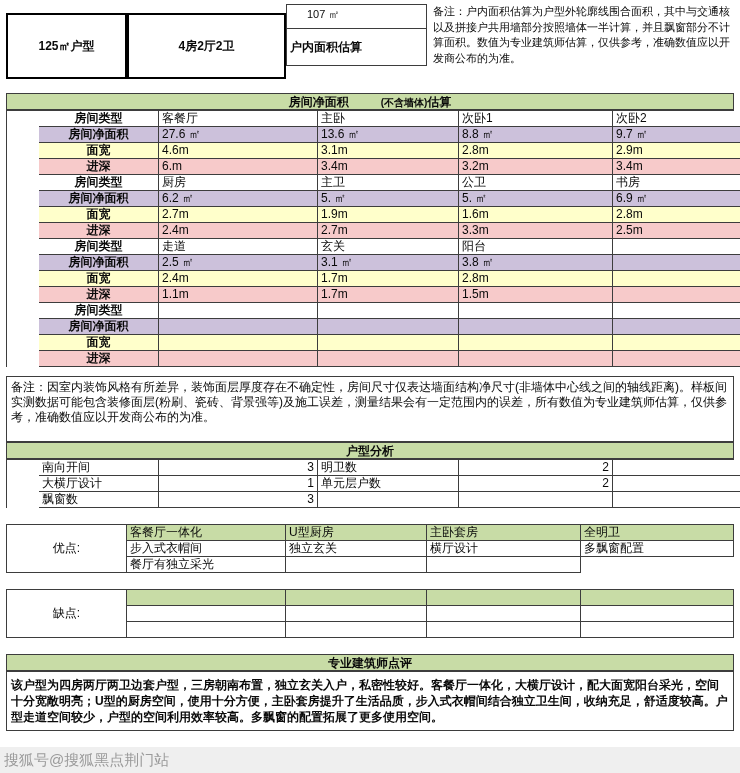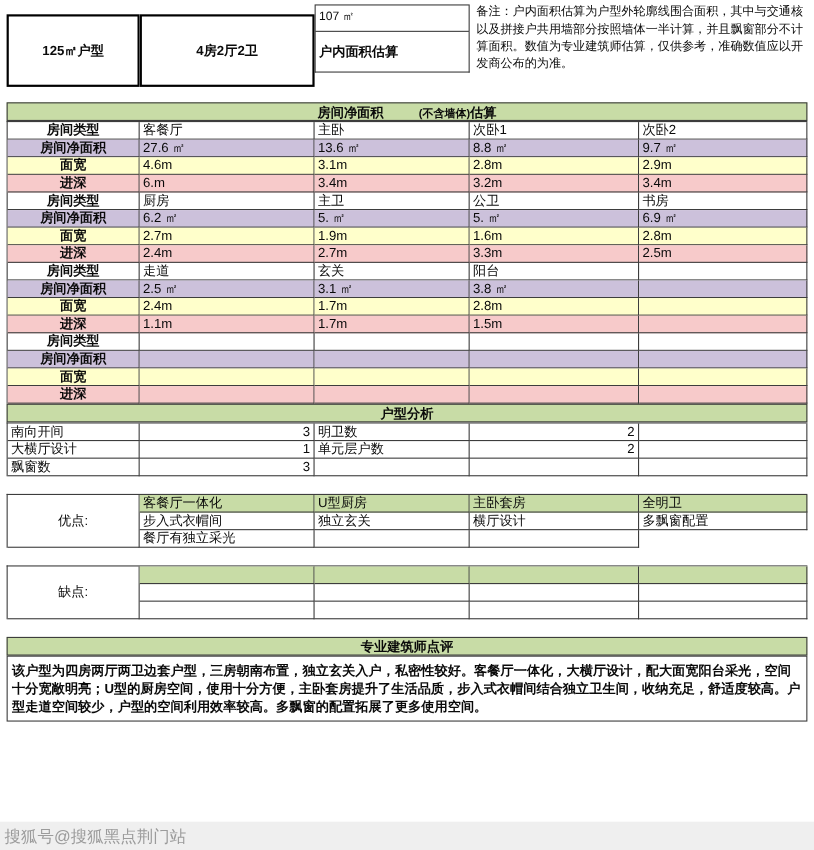--- a/index.html
+++ b/index.html
@@ -6,30 +6,30 @@
   html,body { background:#ffffff; }
   body { font-family:"Liberation Sans","DejaVu Sans",sans-serif; color:#0a0a0a; }
   .sheet { position:relative; width:740px; height:773px; background:#ffffff; overflow:hidden; font-size:12px; }
   .content { padding:4px 6px 0 6px; }
 
   .tophdr { display:flex; align-items:flex-start; height:84px; }
   .hbox { border:2px solid var(--thick,#000); height:66px; margin-top:9px; display:flex; align-items:center; justify-content:center; font-weight:bold; background:#fff; }
   .w0 { width:121px; }
   .w1 { width:159px; }
   .areacol { width:141px; }
-  .areaval { border:1px solid var(--line,#3d3d3d); height:25px; padding:2px 3px; font-size:11px; }
+  .areaval { border:1px solid var(--line,#3d3d3d); height:25px; padding:2px 20px; font-size:11px; }
   .arealbl { border:1px solid var(--line,#3d3d3d); border-top:none; height:37px; display:flex; align-items:center; padding:0 3px; font-weight:bold; }
   .topnote { flex:1; padding-left:6px; font-size:11px; line-height:1.42; }
 
   .sec-title { margin-top:5px; height:17px; line-height:16px; background:var(--green,#c8dca6); border:1px solid var(--line,#3d3d3d); font-weight:bold; text-align:center; }
   .sm { font-size:10px;margin-left:32px; }
   .mt18 { margin-top:0; }
   .mt16 { margin-top:16px; }
 
-  .grid { display:grid; grid-template-columns:120px 159px 141px 154px 153px; border-top:1px solid var(--line,#3d3d3d); border-left:1px solid var(--line,#3d3d3d); background:#fff; }
+  .grid { display:grid; grid-template-columns:120px 159px 141px 154px 153px; border-top:1px solid var(--line,#3d3d3d); border-left:1px solid var(--line,#3d3d3d); background:#fff;padding-left:32px; }
   .cell { height:16px; line-height:15px; border-right:1px solid var(--line,#3d3d3d); border-bottom:1px solid var(--line,#3d3d3d); padding:0 3px; white-space:nowrap; overflow:hidden; }
   .lbl { font-weight:bold; text-align:center; }
   .num { text-align:right; }
   .purple { background:var(--purple,#ccc1db); }
   .yellow { background:var(--yellow,#ffffcb); }
   .pink { background:var(--pink,#f7caca); }
   .greenbg { background:var(--green,#c8dca6); }
 
   .notebox { border:1px solid var(--line,#3d3d3d); margin-top:9px; min-height:66px; padding:3px 4px; line-height:15px; font-size:12px; }
   .pgrid { display:grid; grid-template-columns:120px 159px 141px 154px 153px; grid-auto-rows:16px; border-top:1px solid var(--line,#3d3d3d); border-left:1px solid var(--line,#3d3d3d); background:#fff; }
@@ -137,20 +137,21 @@
       <div class="cell yellow"></div>
       <div class="cell yellow"></div>
       <div class="cell yellow"></div>
       <div class="cell lbl pink">进深</div>
       <div class="cell pink"></div>
       <div class="cell pink"></div>
       <div class="cell pink"></div>
       <div class="cell pink"></div>
     </div>
 
+    <div class="notebox">备注：因室内装饰风格有所差异，装饰面层厚度存在不确定性，房间尺寸仅表达墙面结构净尺寸(非墙体中心线之间的轴线距离)。样板间实测数据可能包含装修面层(粉刷、瓷砖、背景强等)及施工误差，测量结果会有一定范围内的误差，所有数值为专业建筑师估算，仅供参考，准确数值应以开发商公布的为准。</div>
 
     <div class="sec-title mt18">户型分析</div>
     <div class="grid">
       <div class="cell">南向开间</div>
       <div class="cell num">3</div>
       <div class="cell">明卫数</div>
       <div class="cell num">2</div>
       <div class="cell"></div>
       <div class="cell">大横厅设计</div>
       <div class="cell num">1</div>

